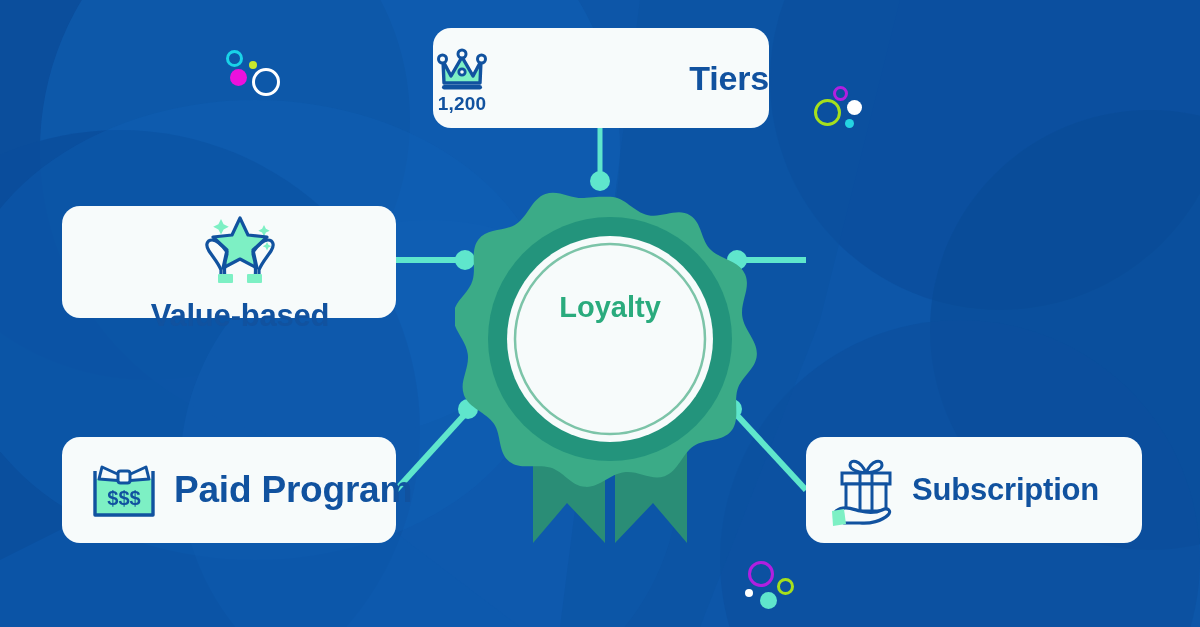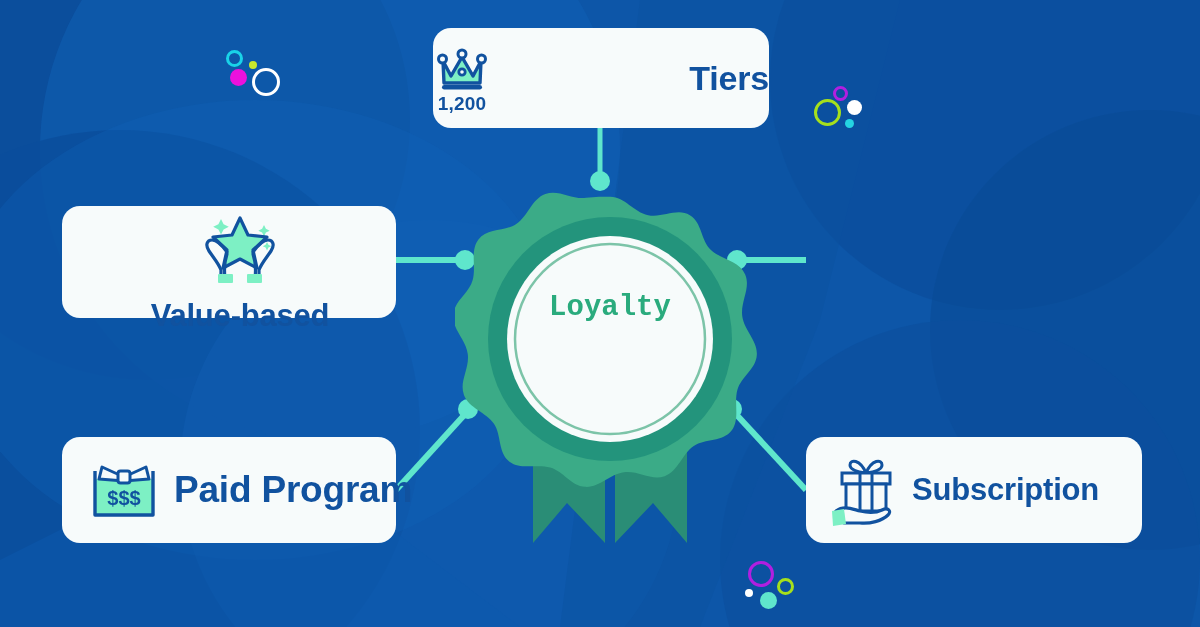--- a/index.html
+++ b/index.html
@@ -81,21 +81,20 @@
   .badge-text {
     position: absolute;
     left: 0; right: 0; top: 104px;
     text-align: center;
     color: #2aab7d;
     font-size: 29px;
     font-weight: bold;
     line-height: 1.28;
     z-index: 7;
     pointer-events: none;
-    font-family: Liberation Mono, monospace;
   }
 
   
   .bubble { position: absolute; border-radius: 50%; box-sizing: border-box; z-index: 3; }
 </style>
 </head>
 <body>
 
 <div id="canvas">
 

